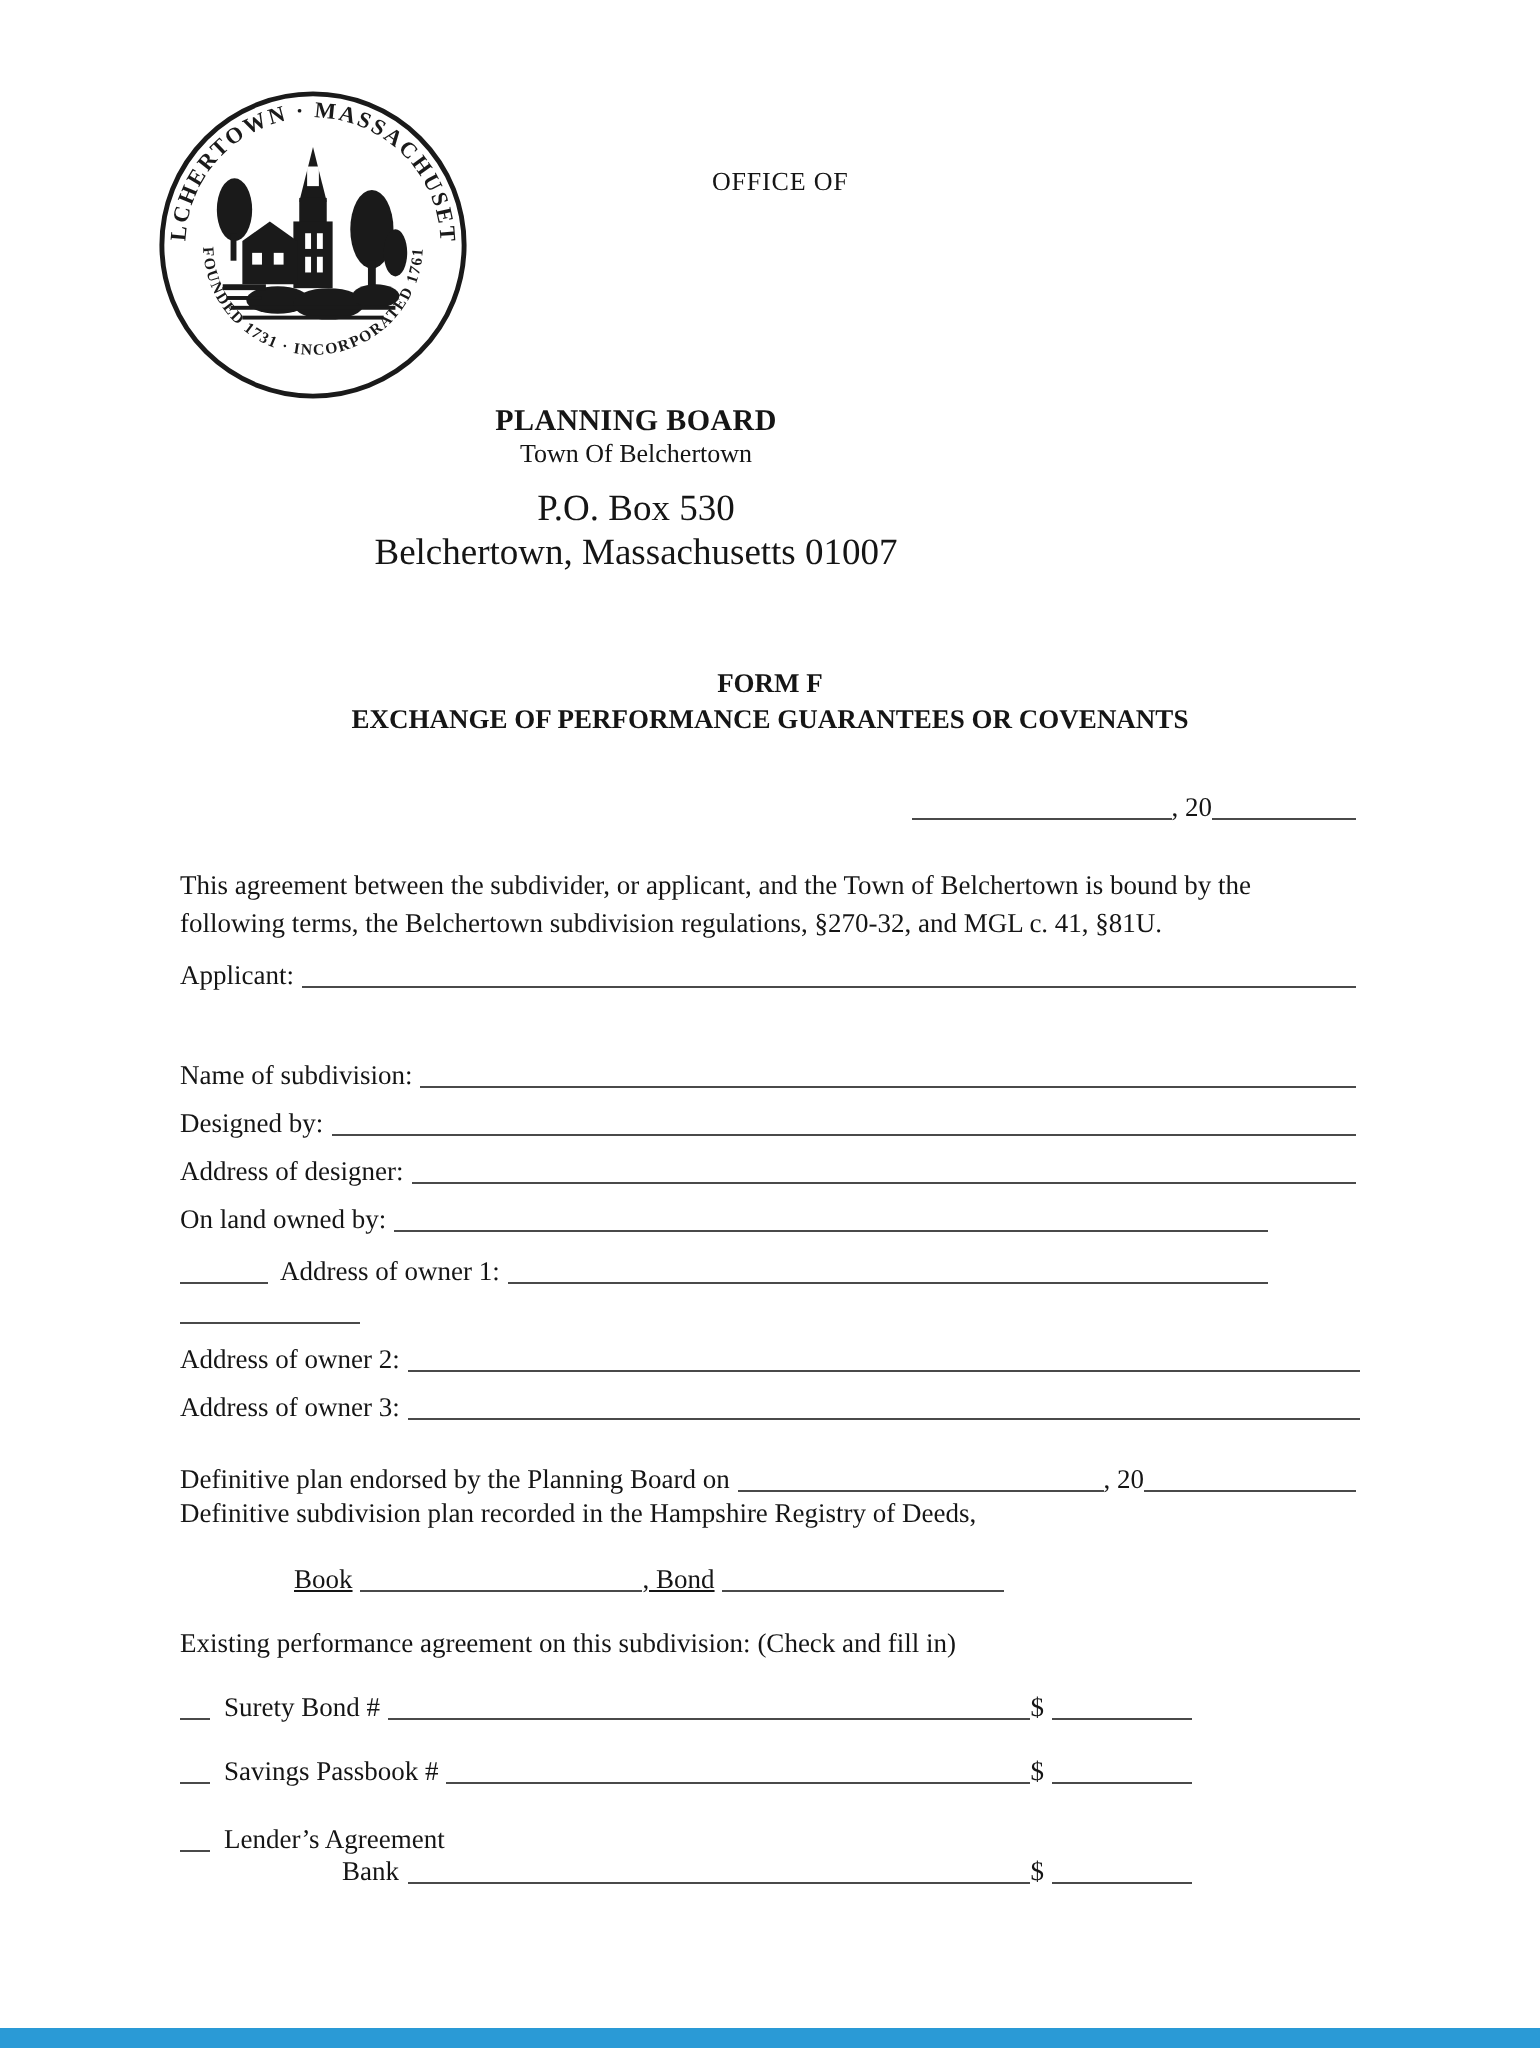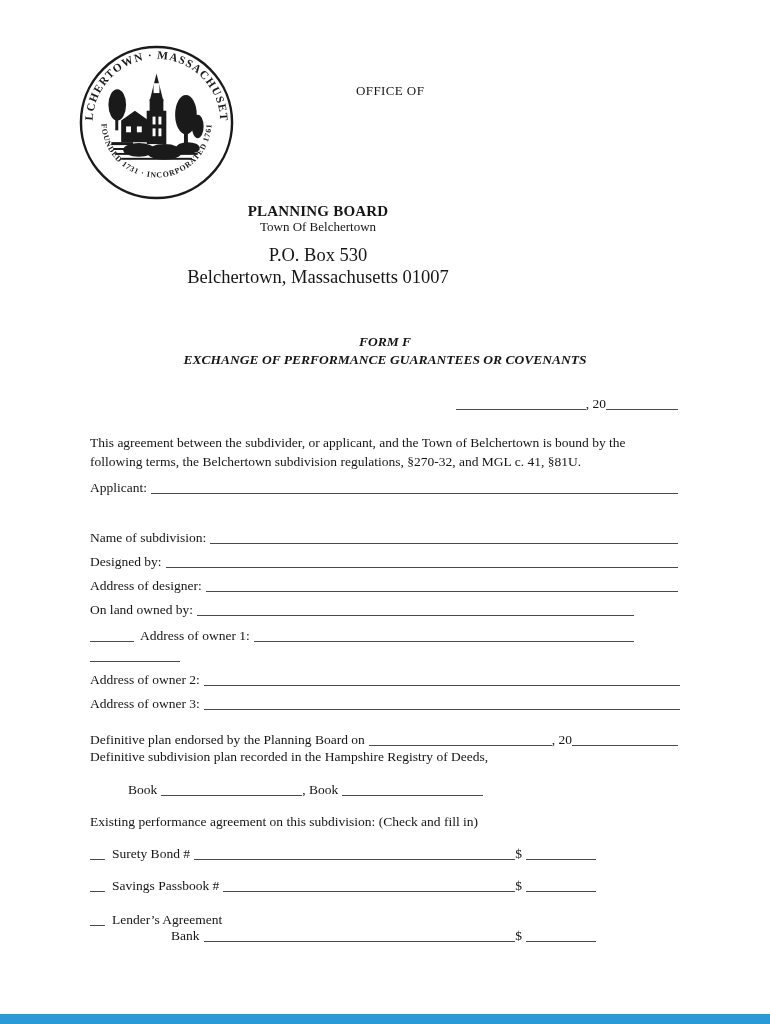--- a/index.html
+++ b/index.html
@@ -10,21 +10,21 @@
     color:#151515;
   }
   .abs{position:absolute;}
   .office-of{font-size:13px;letter-spacing:.4px;}
   .letterhead{text-align:center;}
   .letterhead .org{font-weight:bold;font-size:15px;letter-spacing:.2px;line-height:16px;}
   .letterhead .town{font-size:13px;line-height:16px;}
   .letterhead .pobox{font-size:18.5px;line-height:22px;margin-top:9px;}
   .letterhead .city{font-size:18.5px;line-height:22px;}
   .form-title{left:0;top:333px;width:770px;text-align:center;font-weight:bold;
-    font-size:13.5px;line-height:17.5px;font-style:italic;}
+    font-size:13.5px;line-height:17.5px;}
   .para{left:90px;top:434px;width:562px;font-size:13.5px;line-height:18.5px;}
   .row{position:absolute;left:90px;display:flex;align-items:flex-end;
     font-size:13.5px;height:17px;white-space:nowrap;}
   .row .lbl{flex:0 0 auto;}
   .line{flex:1 1 auto;border-bottom:1px solid #4a4a4a;margin-left:4px;margin-bottom:2px;height:1px;}
   .line.fixed{flex:0 0 auto;}
   .line.nogap{margin-left:0;}
   .blank{flex:0 0 auto;border-bottom:1px solid #4a4a4a;margin-bottom:2px;height:1px;}
   .sep{flex:0 0 auto;}
   .seal{left:78px;top:44px;}
@@ -155,24 +155,24 @@
     <span class="lbl">Definitive plan endorsed by the Planning Board on</span>
     <span class="line"></span>
     <span class="sep">, 20</span>
     <span class="line fixed nogap" style="width:106px;"></span>
   </div>
 
   <div class="row" style="top:748px;">
     <span class="lbl">Definitive subdivision plan recorded in the Hampshire Registry of Deeds,</span>
   </div>
 
-  <div class="row" style="top:781px;left:128px;width:352px;">
+  <div class="row" style="top:781px;left:147px;width:352px;text-decoration:underline;">
     <span class="lbl">Book</span>
     <span class="line fixed" style="width:141px;"></span>
-    <span class="lbl">, Book</span>
+    <span class="lbl">, Bond</span>
     <span class="line fixed" style="width:141px;"></span>
   </div>
 
   <div class="row" style="top:813px;">
     <span class="lbl">Existing performance agreement on this subdivision: (Check and fill in)</span>
   </div>
 
   <div class="row" style="top:845px;width:506px;">
     <span class="blank" style="width:15px;"></span>
     <span class="lbl" style="margin-left:7px;">Surety Bond #</span>

